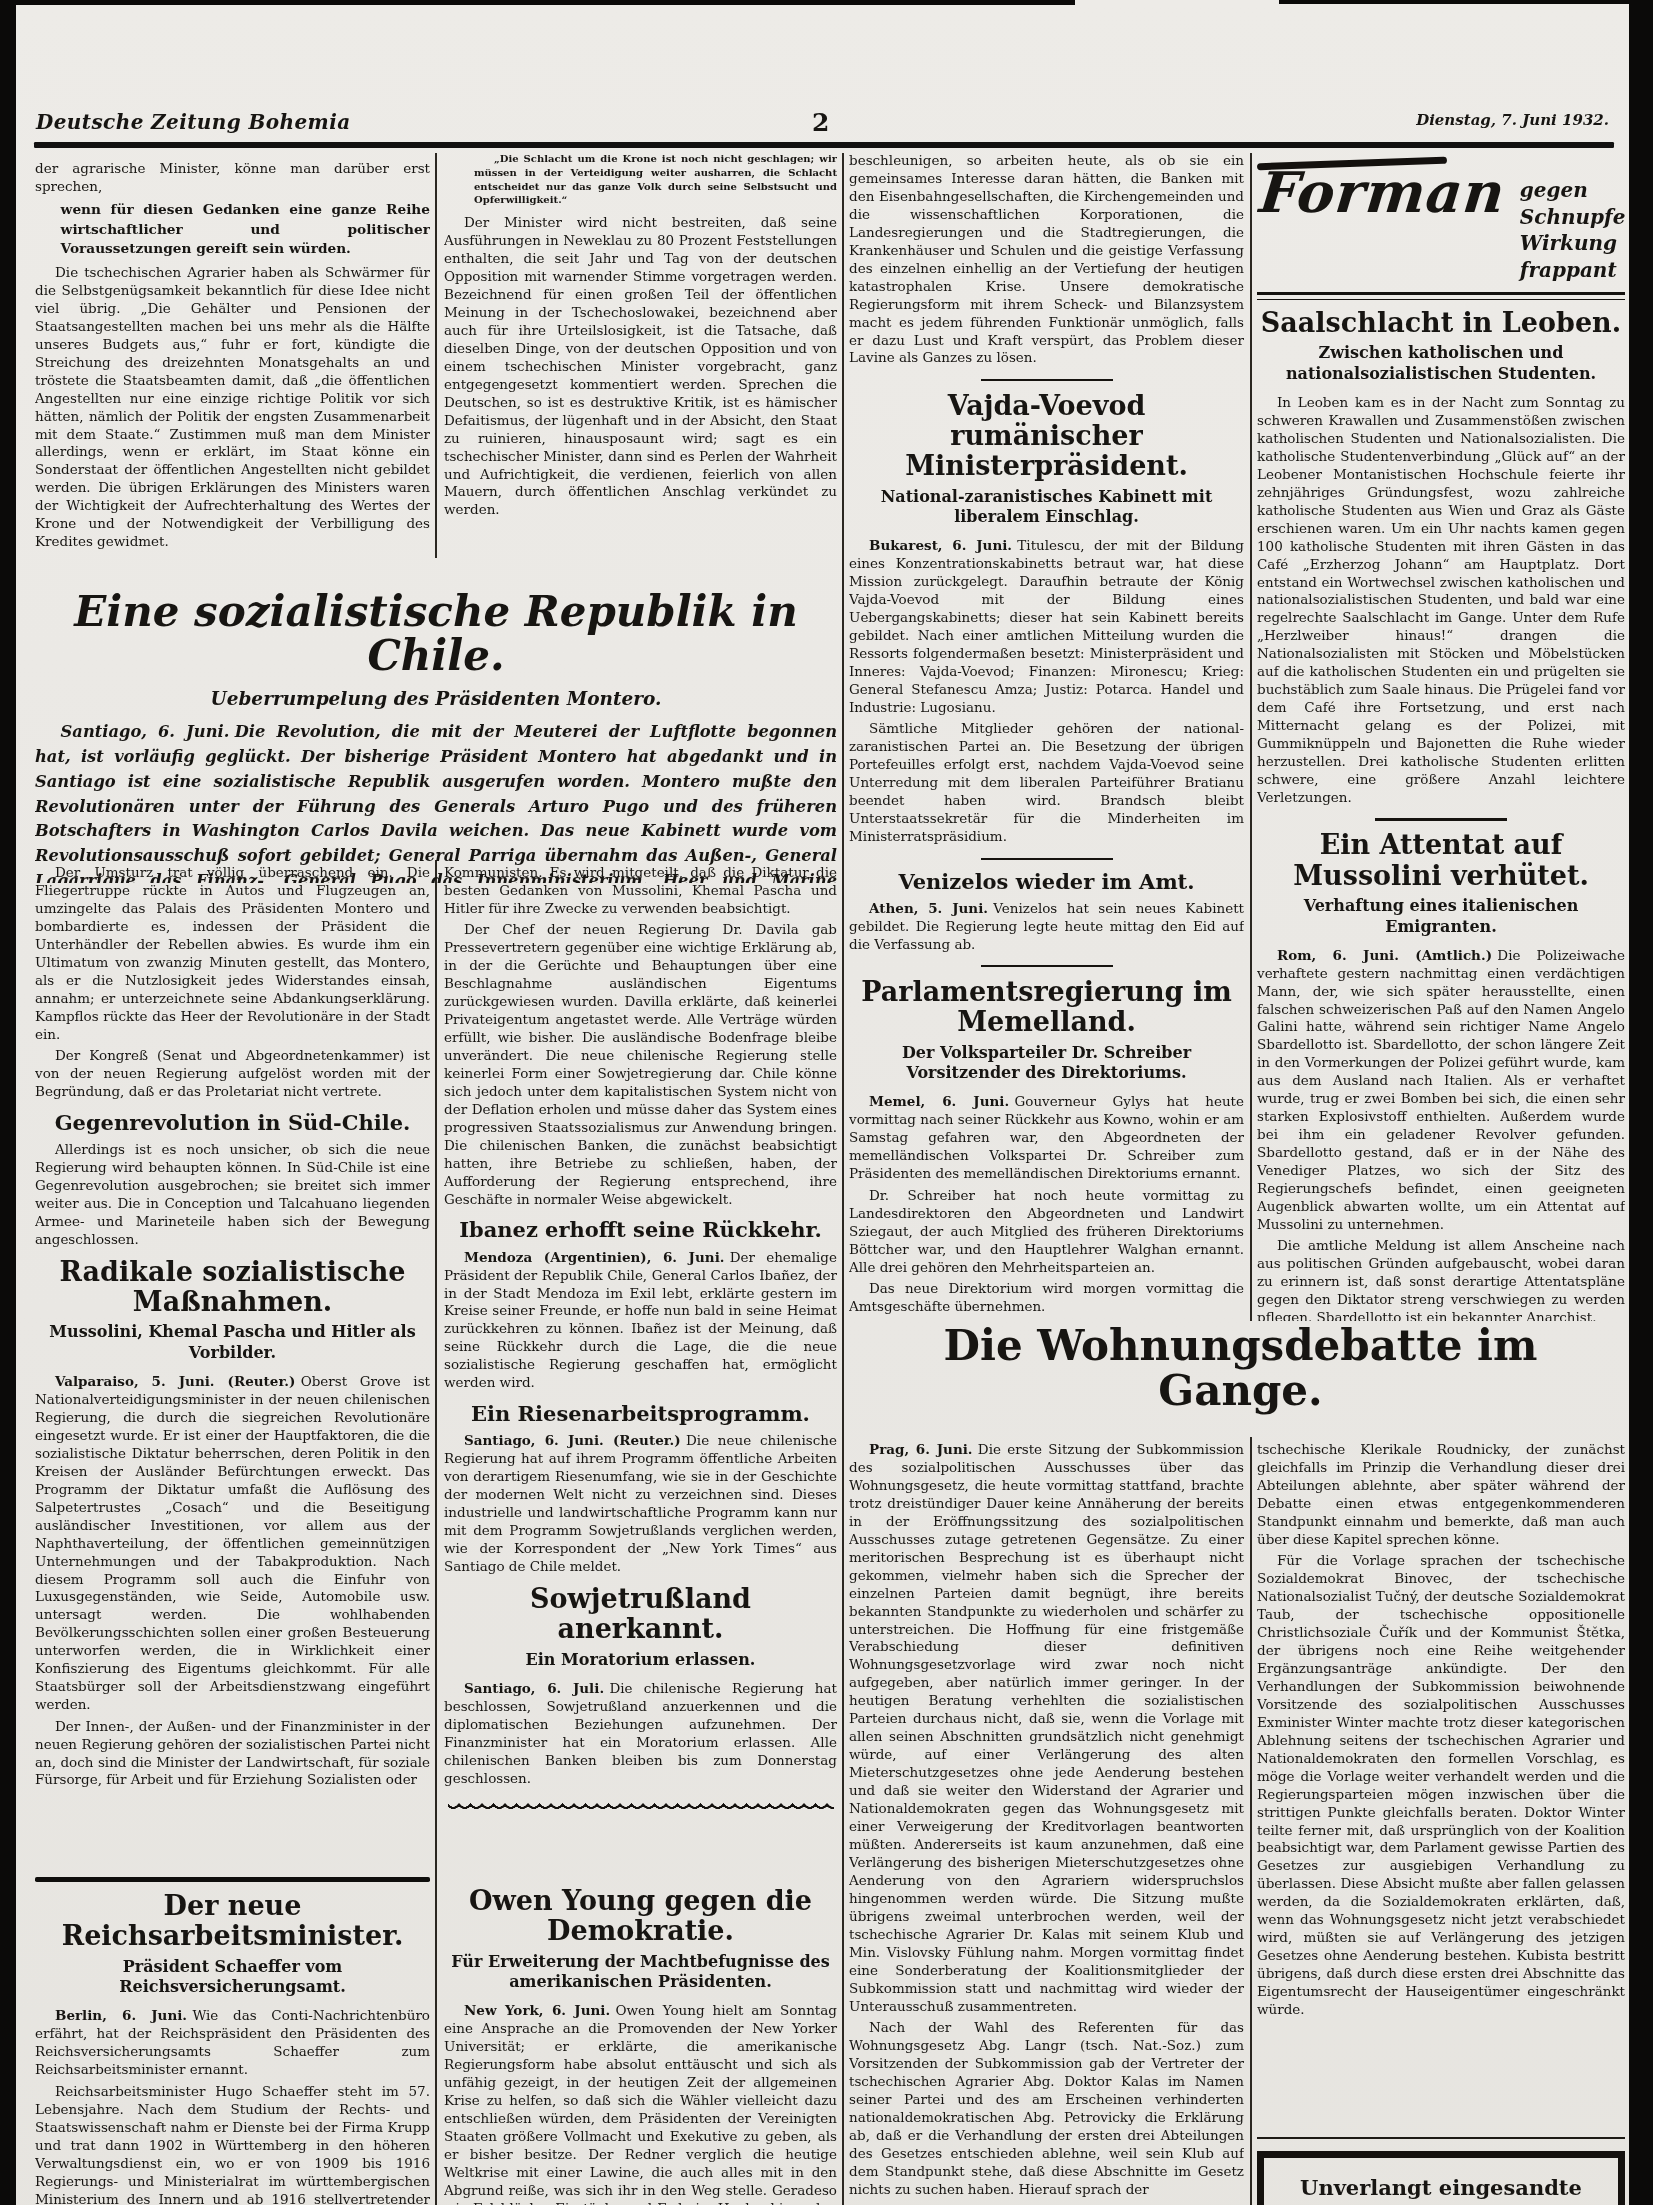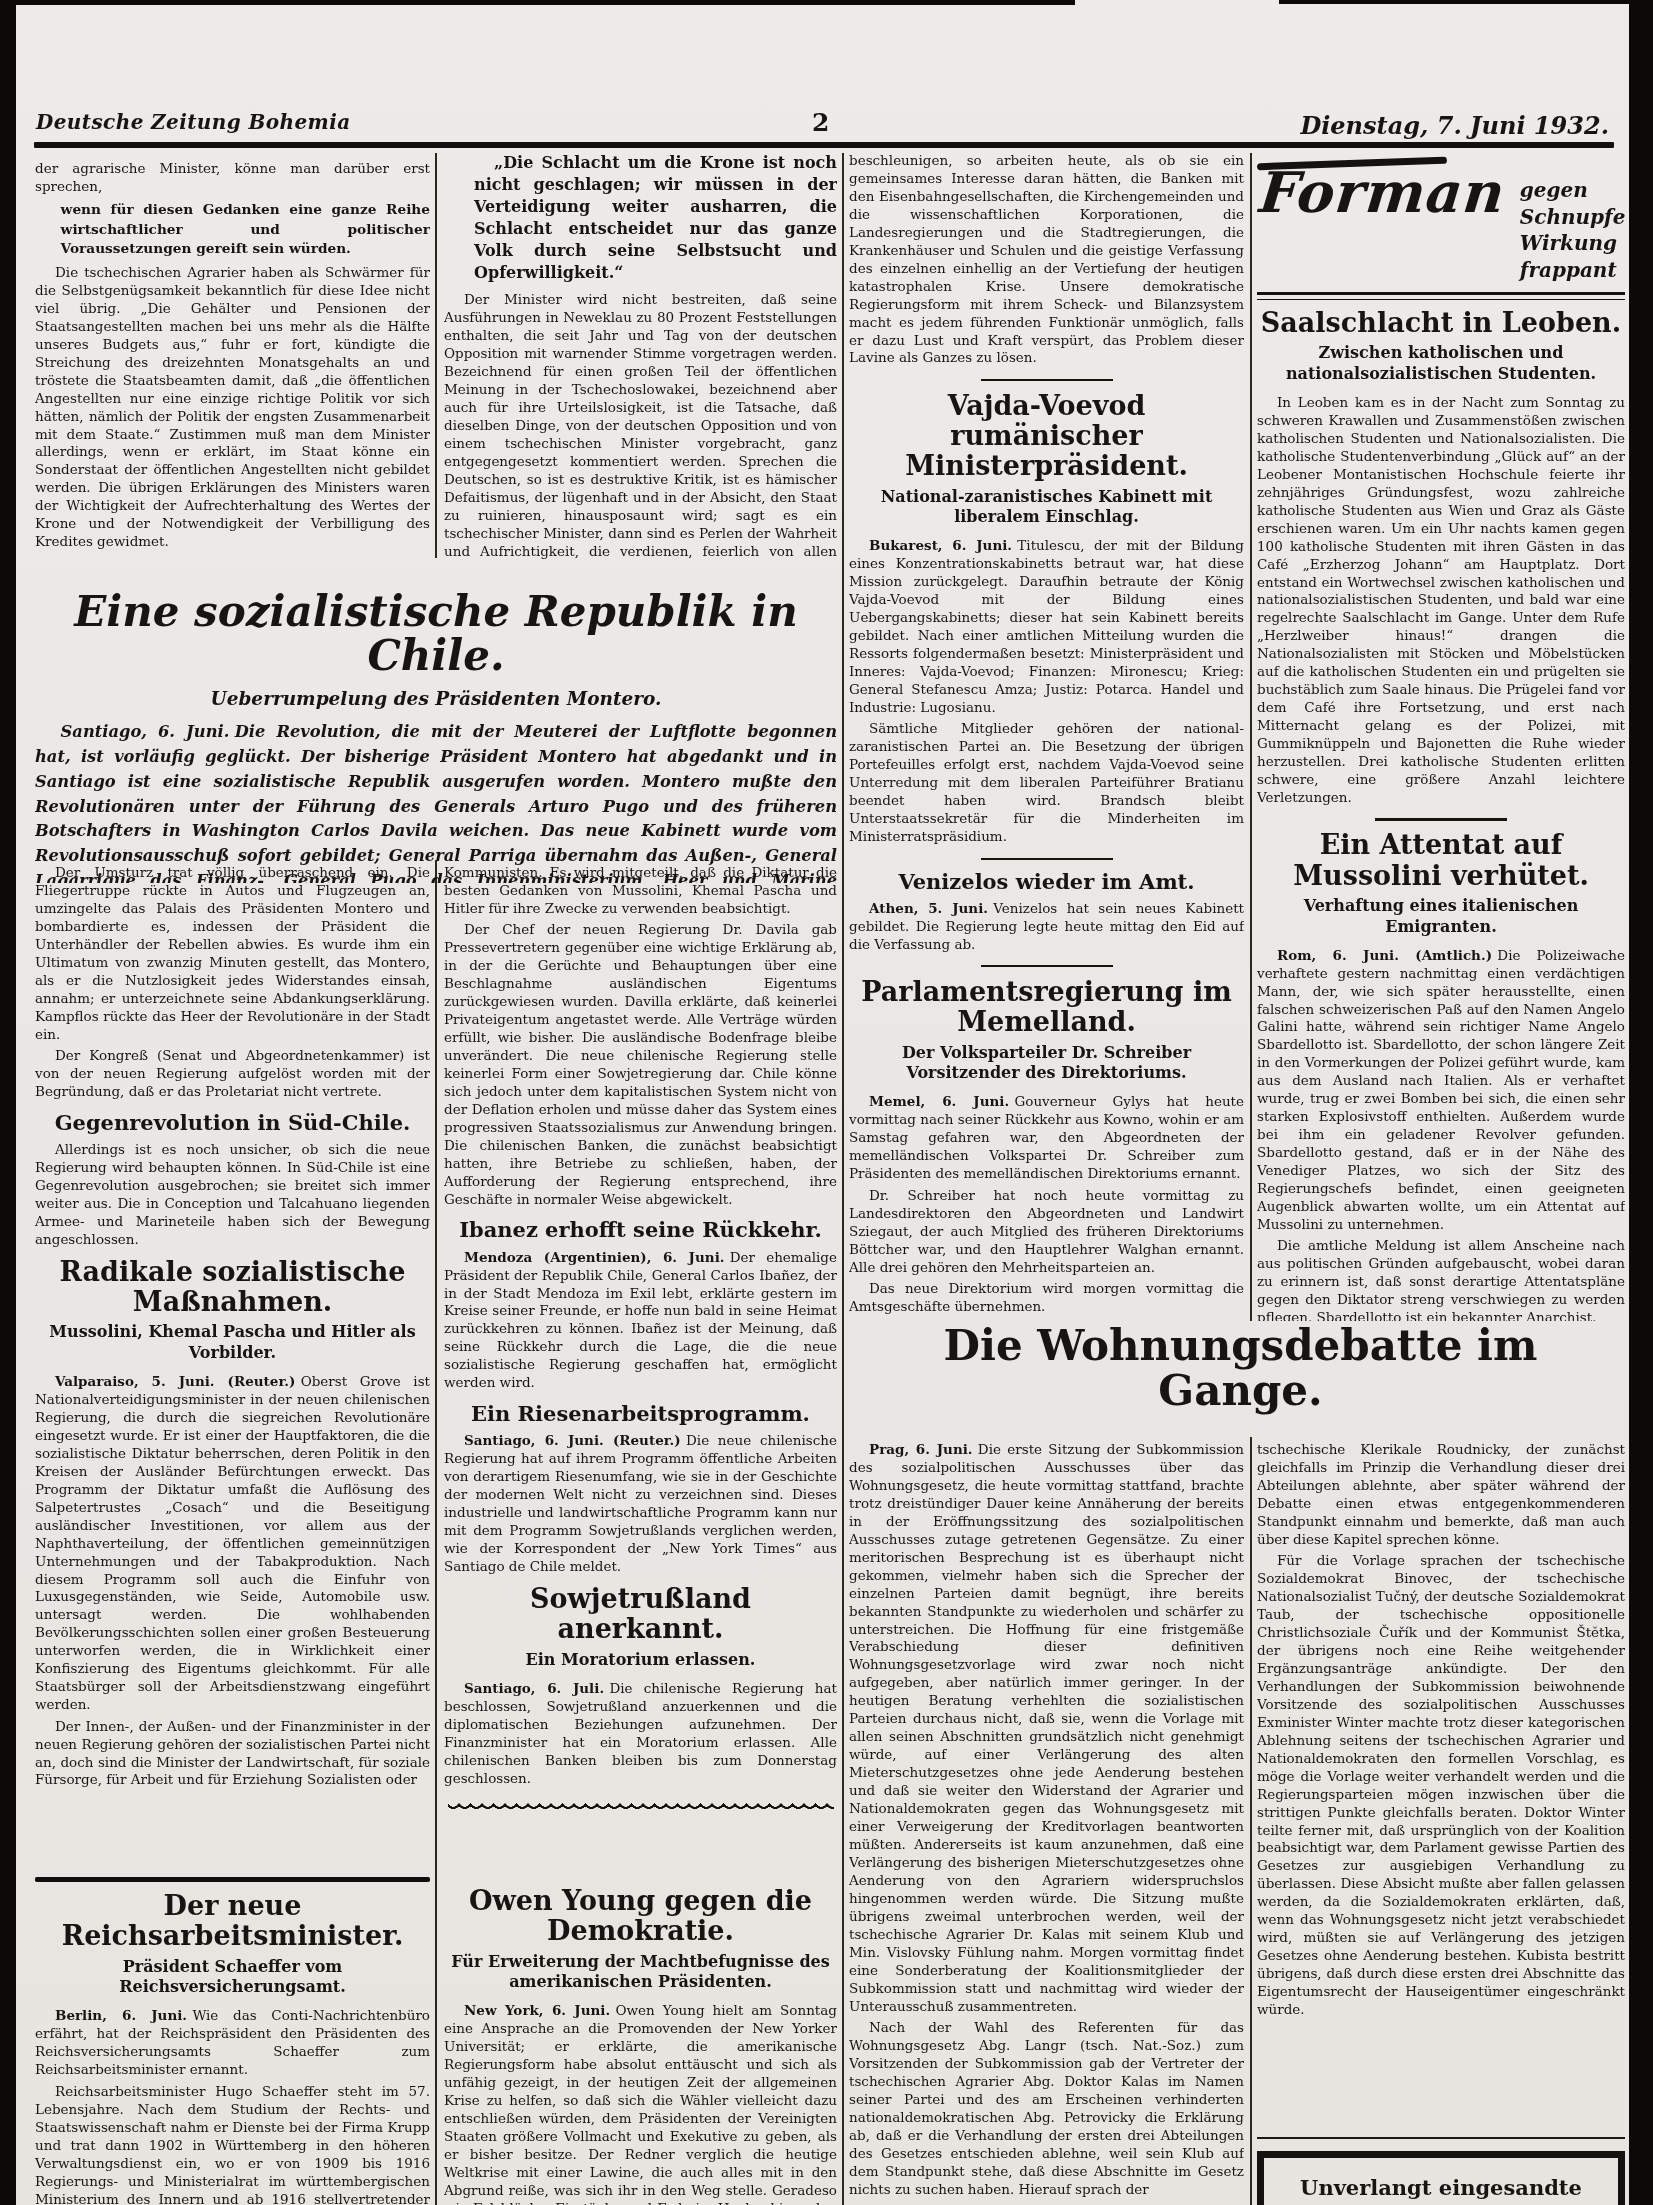--- a/index.html
+++ b/index.html
@@ -6,30 +6,30 @@
   .page{position:relative;width:1653px;height:2388px;background:linear-gradient(180deg,#edebe7 0%,#e9e7e3 55%,#e6e4df 100%);
         font-family:"DejaVu Serif",serif;color:#171512;overflow:hidden;}
   .edge{position:absolute;background:#0b0a09;}
   .edge-left{left:0;top:0;width:16px;height:2388px;}
   .edge-right{left:1629px;top:0;width:24px;height:2388px;}
   .edge-top{left:16px;top:0;width:1059px;height:5.3px;}
   .edge-top2{left:1279px;top:0;width:350px;height:3.5px;}
 
   .masthead{position:absolute;left:36px;top:110px;font-size:20px;font-weight:bold;font-style:italic;letter-spacing:0.4px;}
   .pagenum{position:absolute;left:812px;top:108px;font-size:25px;font-weight:bold;}
-  .issue-date{position:absolute;right:44px;top:111px;font-size:24px;font-weight:bold;font-style:italic;}
+  .issue-date{position:absolute;right:44px;top:111px;font-size:15px;font-weight:bold;font-style:italic;}
   .header-rule{position:absolute;left:34px;top:142px;width:1580px;height:5.7px;background:#121110;border-radius:1.3px;}
 
   .vrule{position:absolute;width:1.8px;background:#2b2721;}
 
   .region{position:absolute;overflow:hidden;}
   .bp{font-size:13.5px;line-height:1.33;text-align:justify;text-indent:20px;margin:0 0 3.5px 0;}
   .dl{font-weight:bold;margin-right:5.3px;}
   .emph{font-weight:bold;font-size:13.7px;line-height:1.42;text-align:justify;text-indent:0;margin:4.4px 0 5.3px 25.6px;}
-  .quote{font-weight:bold;font-size:16px;line-height:1.38;margin:0 0 7px 30px;text-align:justify;text-indent:20px;}
+  .quote{font-weight:bold;font-size:10px;line-height:1.38;margin:0 0 7px 30px;text-align:justify;text-indent:20px;}
   .head-xl{font-size:42px;font-weight:bold;text-align:center;line-height:1.06;margin:2.6px 0 8px;}
   .head-lg{font-size:27px;font-weight:bold;text-align:center;line-height:1.12;margin:8px 0 5.3px;}
   .head-md{font-size:21px;font-weight:bold;text-align:center;line-height:1.15;margin:9.7px 0 6.2px;}
   .subhead{font-size:18.5px;font-weight:bold;text-align:center;line-height:1.25;margin:0 0 10.6px;}
   .subhead-sm{font-size:16px;font-weight:bold;text-align:center;line-height:1.28;margin:0 0 9.7px;}
   .lead{font-size:16.3px;font-weight:bold;line-height:1.52;text-align:justify;text-indent:25.6px;word-spacing:2.2px;margin:0;}
   .sep{width:132px;height:2.2px;background:#16130f;margin:11.5px auto 9.7px;}
   .rule-thick{height:5.3px;background:#0f0e0c;margin:0 0 8.8px;border-radius:1.8px;}
   .rule-thin{height:1.8px;background:#1d1a15;margin:0 0 11.5px;}
   .wavy{height:7px;margin:15px 3.5px 0;background:radial-gradient(circle at 5.3px -2.6px, transparent 6.2px, #14110e 6.2px, #14110e 8.4px, transparent 8.4px);

